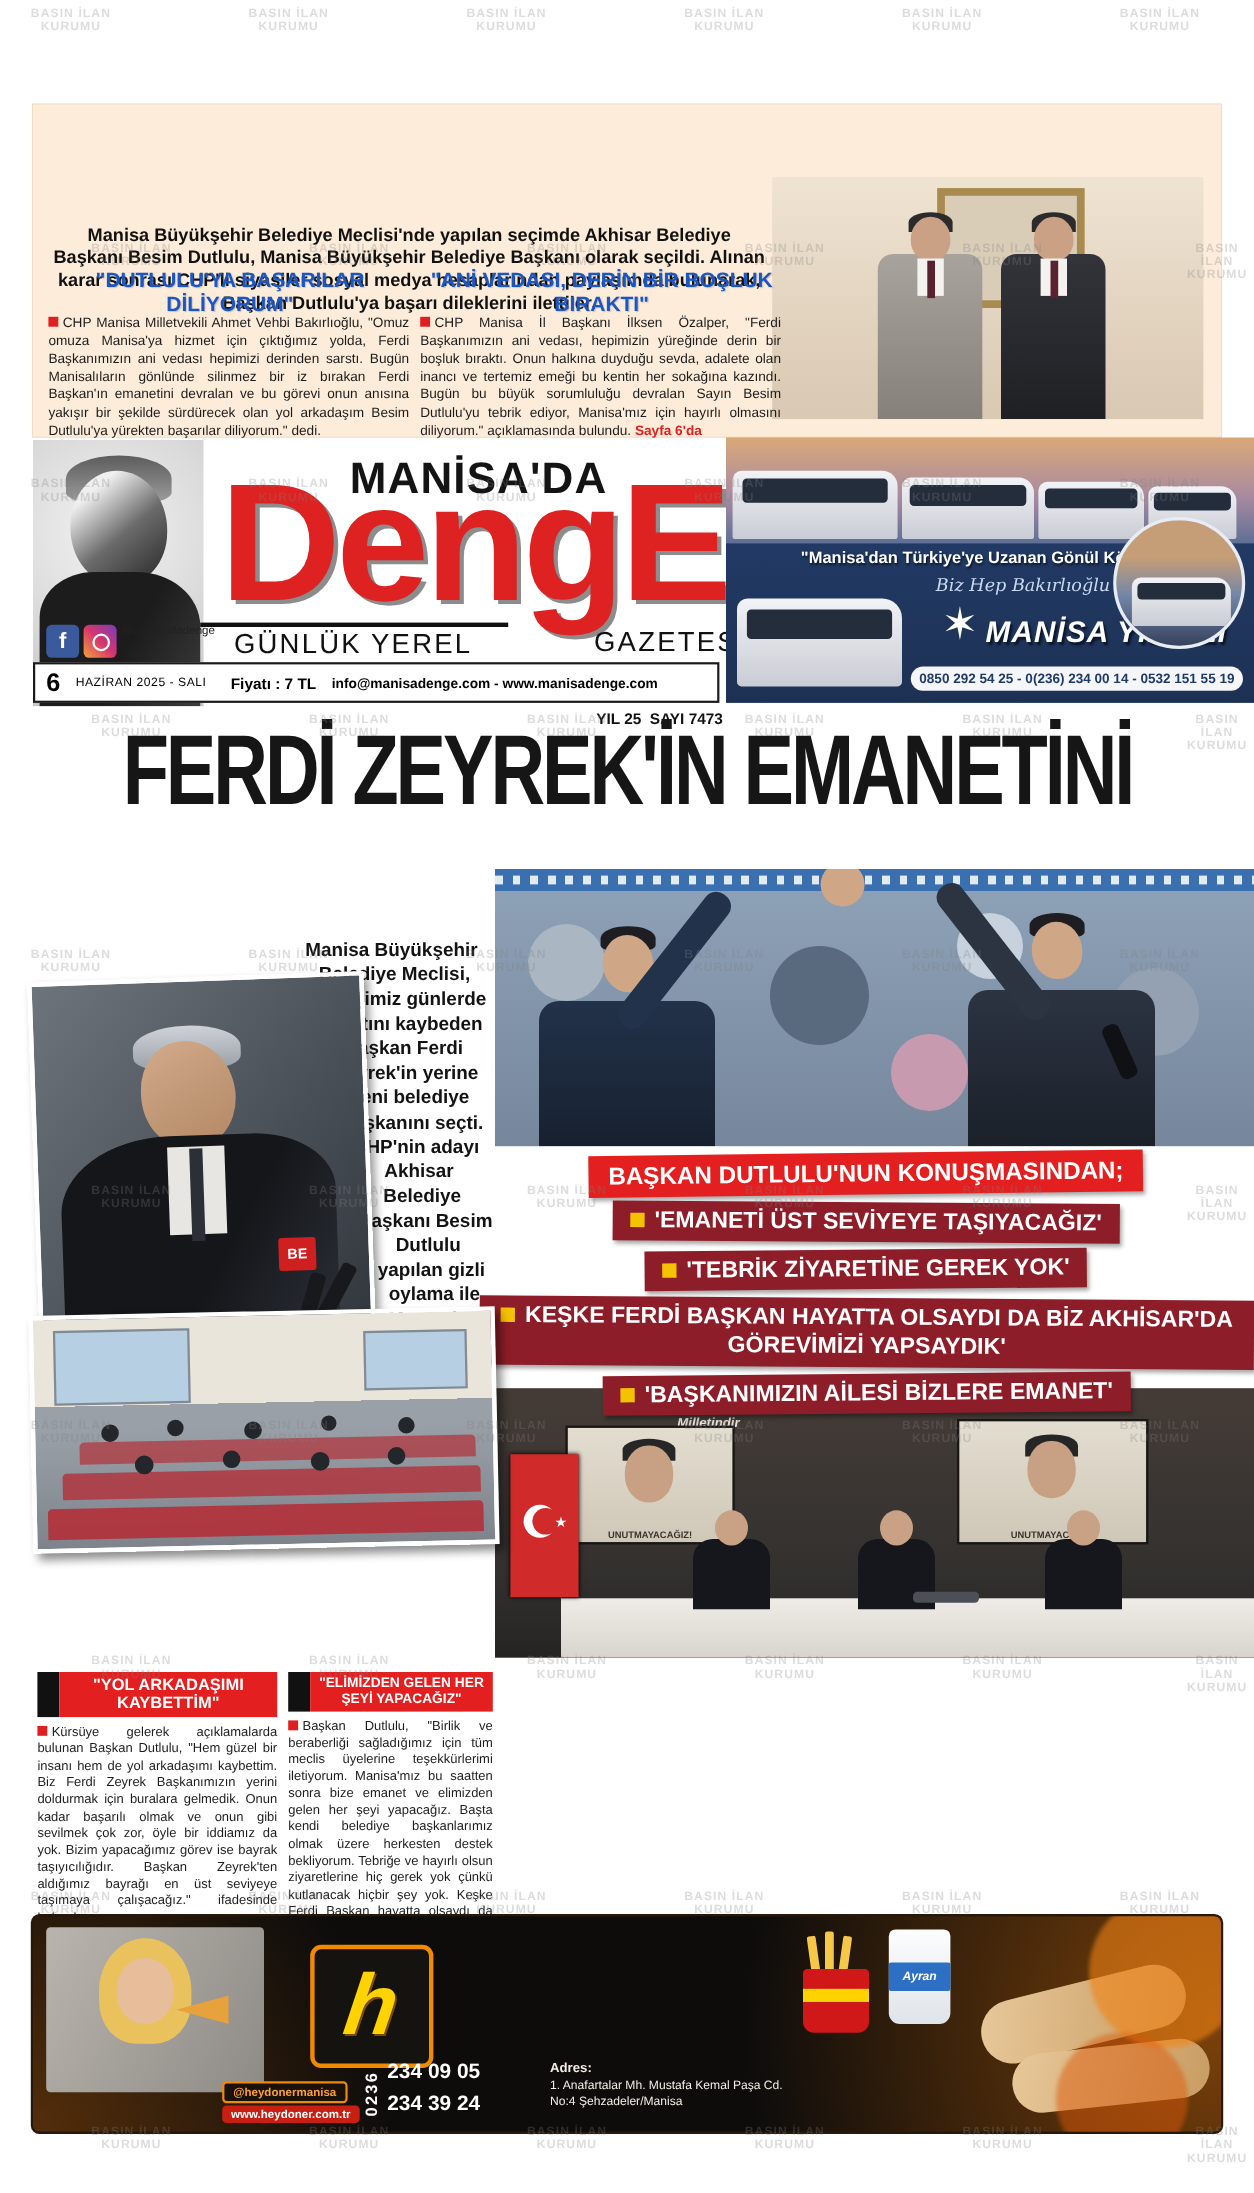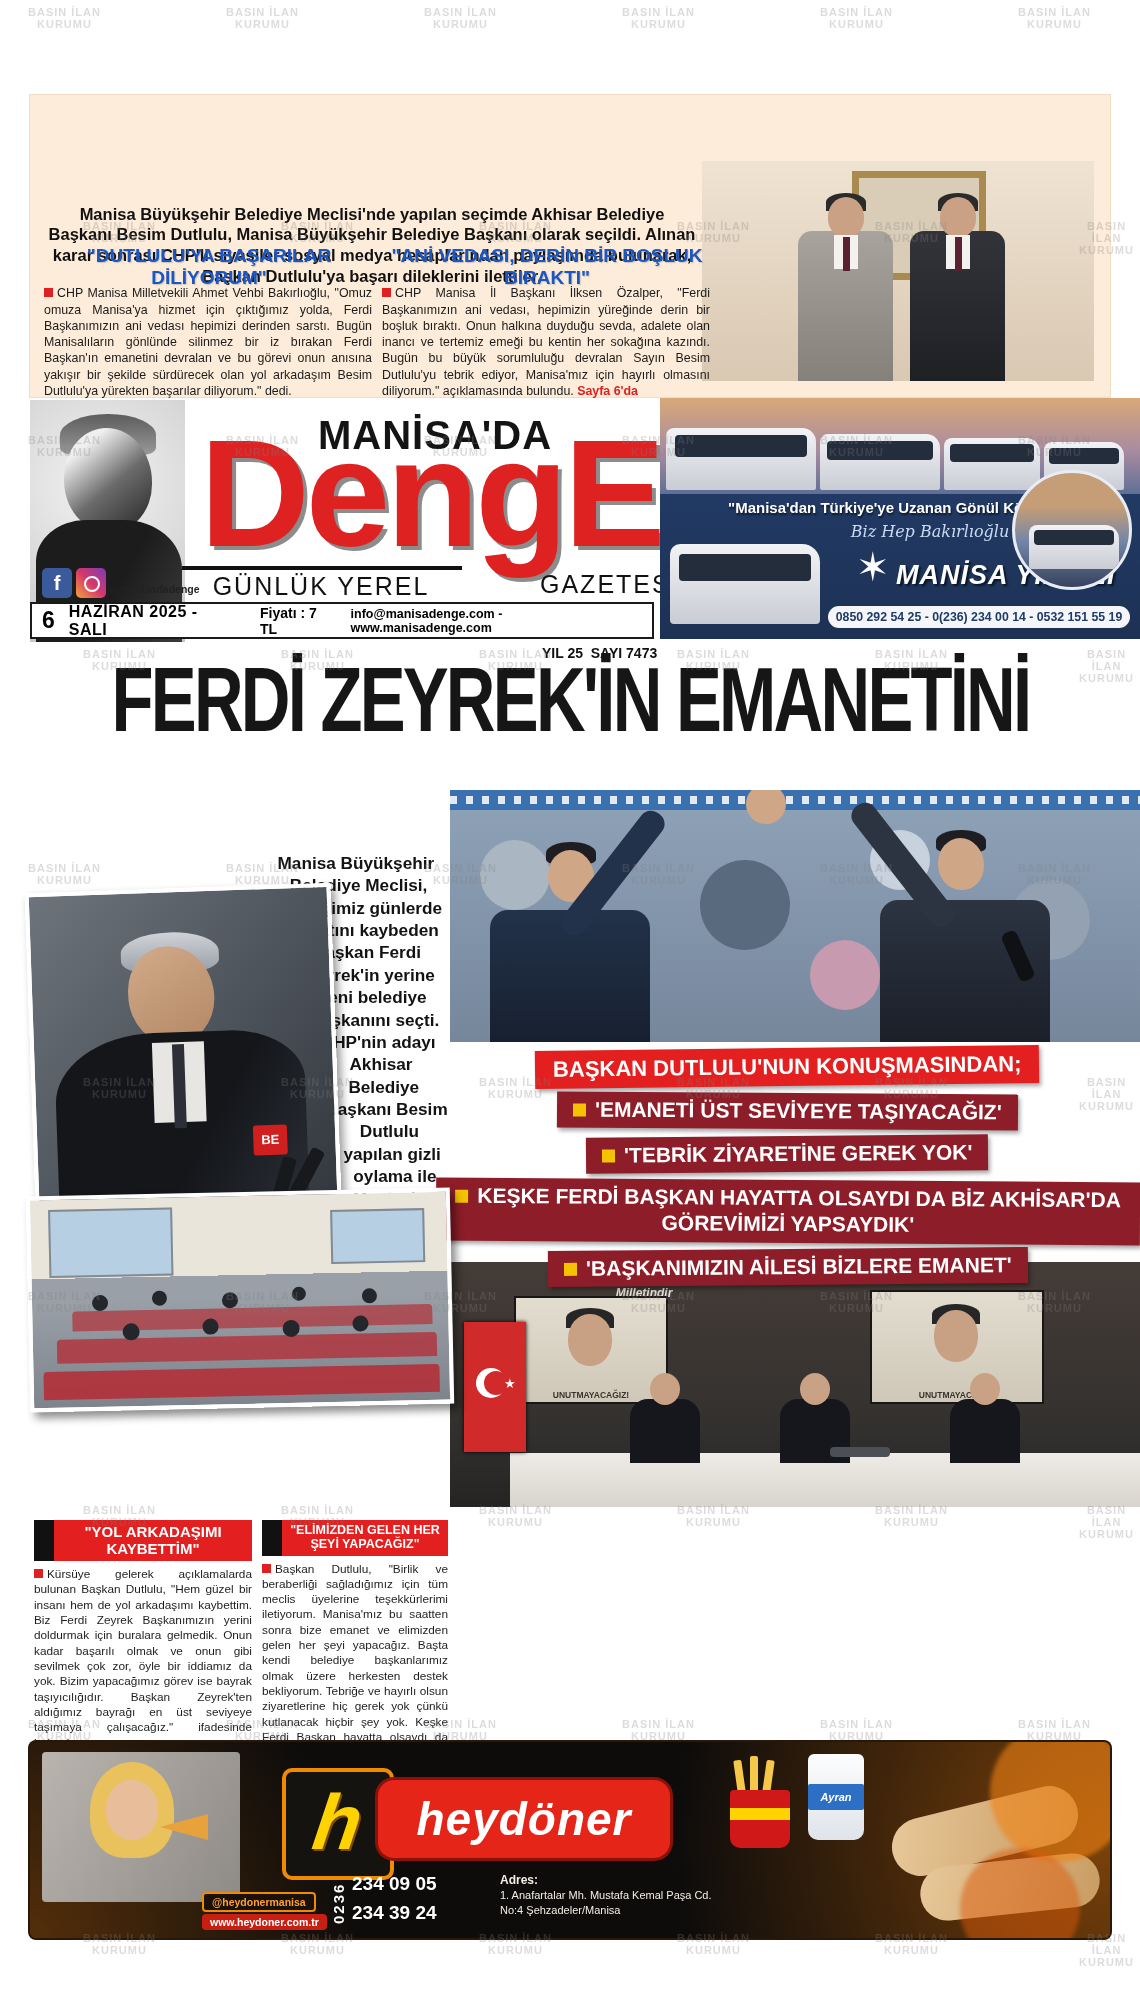--- a/index.html
+++ b/index.html
@@ -49,25 +49,25 @@
   .denge{left:200px;top:418px;font-size:152px;line-height:150px;font-weight:bold;color:#de2121;
          text-shadow:4px 4px 0 rgba(45,45,45,.55);letter-spacing:-4px;}
   .mast-rule{left:182px;top:566px;width:280px;height:4px;background:#111;}
   .gunluk{left:176px;top:572px;width:290px;text-align:center;font-size:25px;color:#111;letter-spacing:2px;}
   .gazetesi{left:540px;top:570px;font-size:25px;color:#111;letter-spacing:2px;}
   .soc-ic{top:568px;width:30px;height:30px;border-radius:5px;color:#fff;font-weight:bold;
           text-align:center;line-height:30px;font-size:20px;}
   .fb{left:42px;background:#3a5a9b;}
   .ig{left:76px;background:linear-gradient(45deg,#f2a33c,#d6366c,#7a3cb8);}
   .ig .lens{position:absolute;left:8px;top:8px;width:12px;height:12px;border:2px solid #fff;border-radius:50%;}
-  .handle{left:110px;top:583px;font-size:10.5px;font-weight:bold;color:#222;}
+  .handle{left:110px;top:567px;font-size:10.5px;font-weight:normal;color:#222;}
   .datebar{left:30px;top:602px;width:624px;height:37px;border:2px solid #1a1a1a;background:#fff;
            display:flex;align-items:center;gap:14px;padding:0 10px;box-sizing:border-box;}
   .dday{font-size:23px;font-weight:bold;}
-  .drest{font-size:16px;font-weight:bold;letter-spacing:.5px;}
+  .drest{font-size:11px;font-weight:normal;letter-spacing:.5px;}
   .dprice{font-size:14px;font-weight:bold;margin-left:8px;}
   .dmail{font-size:12.5px;font-weight:bold;}
   .dyil{left:542px;top:645px;font-size:14px;font-weight:bold;color:#111;}
 
   
   .busad{left:660px;top:398px;width:480px;height:241px;background:linear-gradient(#24406f,#1d3154);overflow:hidden;z-index:3;}
   .bus-sky{position:absolute;left:0;top:0;width:480px;height:96px;
            background:linear-gradient(#d9a878,#a98ba0 55%,#5f6f96);}
   .bus{position:absolute;background:linear-gradient(#f2f3f6,#c9ccd4);border-radius:8px 14px 2px 2px;}
   .bus .win{position:absolute;left:6%;top:12%;width:88%;height:34%;background:#232d3c;border-radius:4px;}
@@ -408,23 +408,20 @@
 
   <div class="abs doner">
     <div class="dwoman">
       <div class="dw-hair"></div>
         <div class="dw-face"></div>
         <div class="dw-slice"></div>
     </div>
     <div class="hbox">
       <span class="hletter">h</span>
     </div>
-    <div class="redbox">
-      <span>heydöner</span>
-    </div>
     <div class="dsoc1">@heydonermanisa</div>
     <div class="dsoc2">www.heydoner.com.tr</div>
     <div class="dcode">0236</div>
     <div class="dphone">
       <div>234 09 05</div>
       <div>234 39 24</div>
     </div>
     <div class="daddr">
       <b>Adres:</b>
       <div>1. Anafartalar Mh. Mustafa Kemal Paşa Cd.</div>

